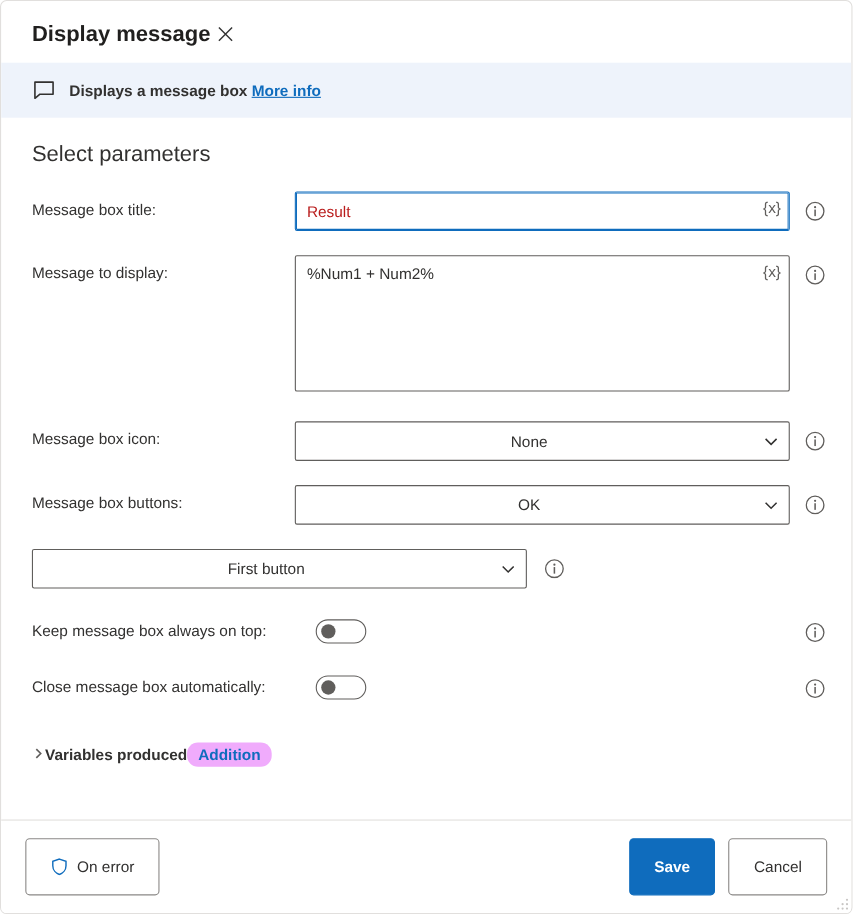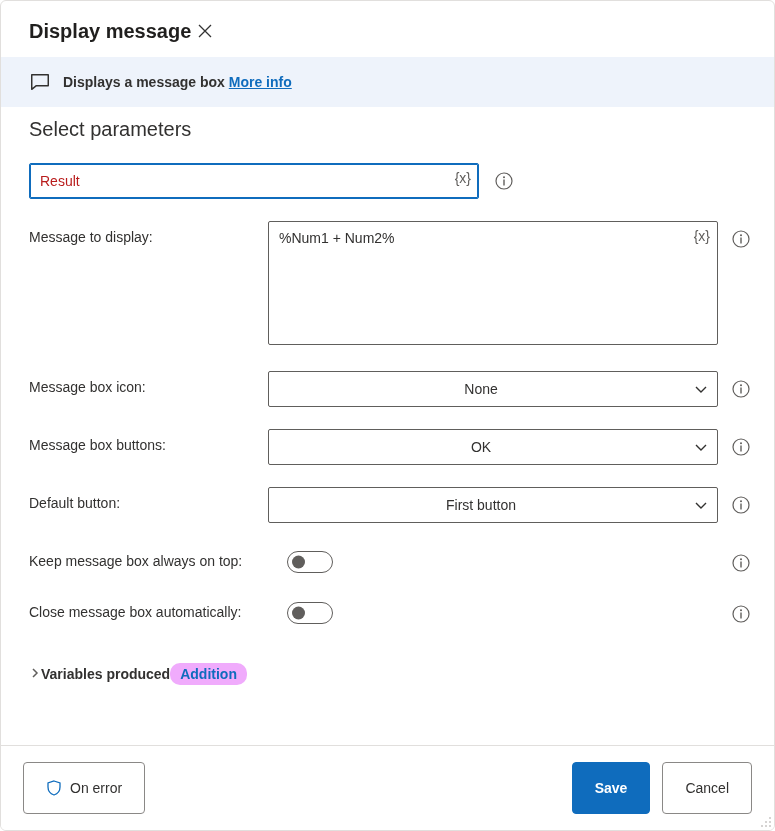--- a/index.html
+++ b/index.html
@@ -7,21 +7,21 @@
 
   .header { display: flex; align-items: center; justify-content: flex-start; padding: 16px 24px 12px 28px; }
   .header h1 { font-size: 20px; font-weight: 600; color: #201f1e; }
   .close-x { width: 28px; height: 28px; display:flex; align-items:center; justify-content:center; cursor:pointer; color:#333; }
 
   .desc-bar { background: #eef3fb; display:flex; align-items:center; gap:12px; padding: 14px 28px; }
   .desc-bar .msg-icon { width:22px; height:22px; color:#323130; }
   .desc-text { font-size:14px; color:#323130;font-weight:bold; }
   .more-link { color:#0f6cbd; text-decoration: underline; cursor:pointer; }
 
-  .params { padding: 11px 28px 10px 28px; }
+  .params { padding: 22px 28px 10px 28px; }
   .section-title { font-size: 20px; font-weight: 400; color:#323130; margin-bottom: 22px; }
 
   .row { display:flex; align-items:flex-start; gap: 14px; margin-bottom: 22px; }
   .row .label { width: 225px; font-size:14px; color:#323130; padding-top:8px; flex-shrink:0; }
   .row .control { flex: 0 0 450px; width: 450px; }
   .row .info { width:22px; height:22px; color:#605e5c; display:flex; align-items:center; justify-content:center; cursor:pointer; margin-top:7px; }
 
   .text-wrap { position:relative; width:100%; }
   .text-input { width:100%; height:36px; border:1px solid #605e5c; padding: 6px 36px 6px 10px; font-size:14px; color:#b91c1c; outline:none; border-radius:2px; }
   .text-input.focused { border-color:#0f6cbd; box-shadow: inset 0 0 0 1px #0f6cbd; }
@@ -65,20 +65,21 @@
     </svg>
   <span class="desc-text">
     <span>Displays a message box </span><a class="more-link">More info</a>
   </span>
 </div>
 
 <div class="params">
   <div class="section-title">Select parameters</div>
 
   <div class="row">
+    <div class="label">Message box title:</div>
     <div class="control">
       <div class="text-wrap">
         <input class="text-input focused" value="Result" style="">
         <span class="var-btn">{x}</span>
       </div>
     </div>
     <div class="info">
       <svg width="18" height="18" viewBox="0 0 18 18">
           <circle cx="9" cy="9" r="8" fill="none" stroke="currentColor" stroke-width="1.2"></circle>
           <circle cx="9" cy="5.3" r="1" fill="currentColor"></circle>
@@ -140,21 +141,20 @@
     <div class="info">
       <svg width="18" height="18" viewBox="0 0 18 18">
           <circle cx="9" cy="9" r="8" fill="none" stroke="currentColor" stroke-width="1.2"></circle>
           <circle cx="9" cy="5.3" r="1" fill="currentColor"></circle>
           <rect x="8.3" y="7.5" width="1.4" height="6" fill="currentColor"></rect>
         </svg>
     </div>
   </div>
 
   <div class="row">
-    <div class="label">Default button:</div>
     <div class="control">
       <div class="select-wrap">
         <div class="select">
             <span>First button</span>
           </div>
         <svg class="chevron" width="14" height="14" viewBox="0 0 14 14">
             <path d="M2 5l5 5 5-5" fill="none" stroke="currentColor" stroke-width="1.4"></path>
           </svg>
       </div>
     </div>

